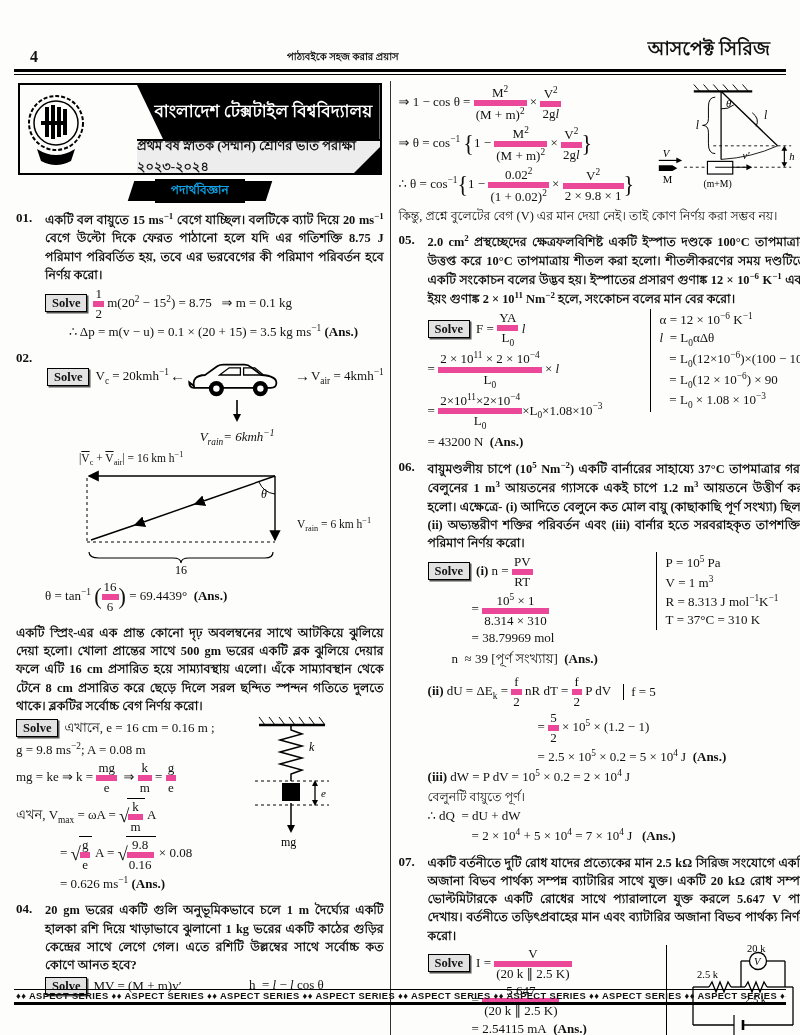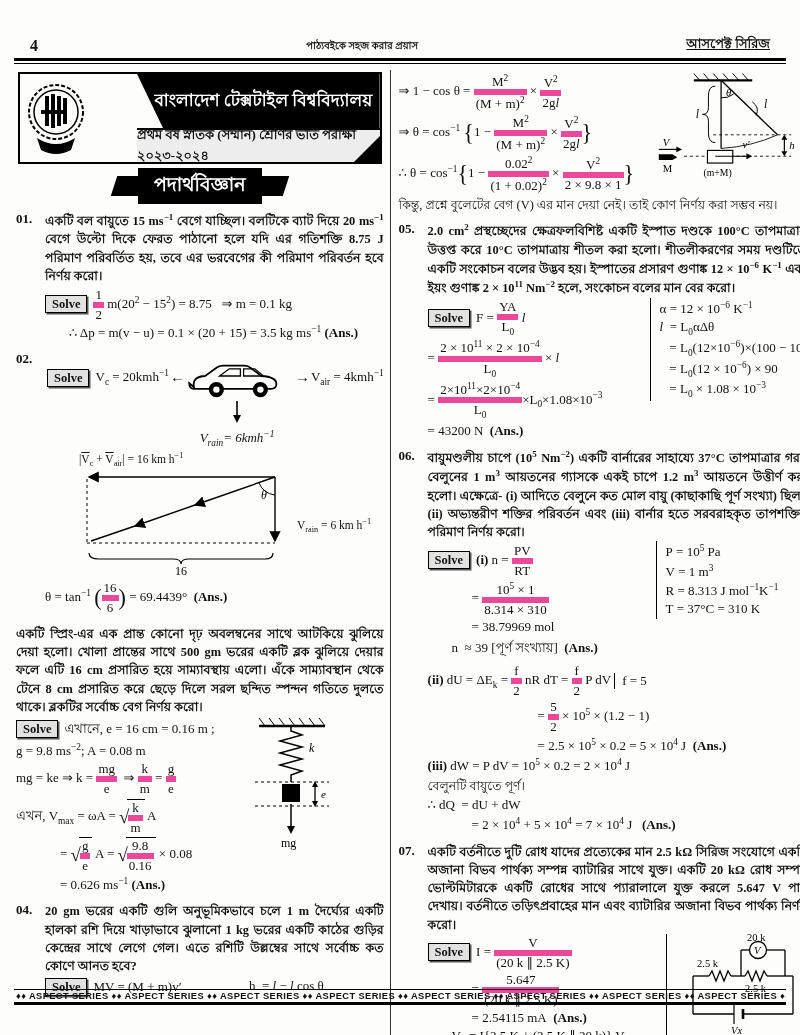--- a/index.html
+++ b/index.html
@@ -2,62 +2,62 @@
 <html><head>
 <meta charset="utf-8">
 <style>
   html,body{margin:0;padding:0;background:#f2f2ee;}
   .page{position:relative;width:800px;height:1035px;background:#fdfdfb;color:#111;
         font-family:"Liberation Serif",serif;overflow:hidden;}
   
   .hdr{display:flex;justify-content:space-between;align-items:flex-end;padding:34px 30px 3px 30px;font-weight:bold;}
   .pageno{font-size:16px;}
   .hcenter{font-size:10px;}
-  .hright{font-size:13px;text-decoration:underline;}
+  .hright{font-size:19px;}
   .rule2{margin:0 14px;border-top:3px solid #000;height:2px;border-bottom:1.5px solid #000;}
   
   .cols{display:flex;padding:6px 12px 0 16px;}
   .col-l{width:374px;padding-right:6px;}
   .col-r{flex:1;border-left:1.5px solid #333;padding-left:8px;}
   
   .banner{display:flex;border:2.5px solid #000;margin:2px 2px 4px 2px;height:88px;position:relative;}
   .logo{width:72px;flex:none;display:flex;align-items:center;justify-content:center;}
   .banner-right{flex:1;display:flex;flex-direction:column;margin-left:45px;}
   .banner-title{background:#000;color:#fff;font-weight:bold;font-size:17px;flex:1;
       display:flex;align-items:center;justify-content:center;
       clip-path:polygon(26px 100%,0 0,100% 0,100% 100%);padding-left:10px;}
   .banner-sub{background:#ededed;font-weight:bold;font-size:13px;display:flex;align-items:center;justify-content:center;height:32px;border-top:2px solid #000;}
   .banner-corner{position:absolute;right:0;bottom:0;width:0;height:0;border-left:26px solid transparent;border-bottom:26px solid #000;}
   
   .badge-row{display:flex;justify-content:center;align-items:center;margin:4px 0 6px 0;}
   .wing{width:30px;height:20px;background:#000;}
   .wing.l{transform:skewX(-18deg);margin-right:-6px;}
   .wing.r{transform:skewX(-18deg);margin-left:-6px;}
-  .badge{background:#000;color:#ffffff;font-weight:bold;font-size:19px;padding:2px 16px;z-index:1;}
+  .badge{background:#000;color:#0ea5e9;font-weight:bold;font-size:12px;padding:2px 16px;z-index:1;}
   
   .prob{display:flex;margin-top:7px;}
   .pnum{width:29px;flex:none;font-weight:bold;font-size:13px;}
   .pbody{flex:1;min-width:0;}
   .q{font-weight:bold;font-size:12.4px;line-height:1.47;text-align:justify;}
   .m{font-size:13px;margin:2.5px 0;white-space:nowrap;}
   .ind{margin-left:44px;}
   .ind2{margin-left:24px;}
   .solve{display:inline-block;border:1.5px solid #000;background:#e2e2e2;font-weight:bold;
          font-size:12.5px;line-height:16px;padding:0 6px;margin-right:6px;box-shadow:1.5px 1.5px 0 #555;}
   .fr{display:inline-block;vertical-align:middle;text-align:center;line-height:1.08;}
   .fr .t{display:block;border-bottom:6px solid #ec4899;padding:0 2px;}
   .fr .b{display:block;padding:0 2px;}
   .sq{white-space:nowrap;}
   .sq .r{font-size:1.45em;vertical-align:middle;}
   .sq .sqi{display:inline-block;border-top:1.2px solid #000;vertical-align:middle;padding:1px 2px 0 1px;margin-left:-2px;}
   .big{font-size:1.7em;vertical-align:middle;font-weight:normal;}
   .vec{text-decoration:overline;}
   sup,sub{font-size:0.72em;}
   .row{display:flex;align-items:center;}
-  .vbar{border-left:1.2px solid #000;padding-left:7px;margin-left:3px;}
+  .vbar{border-left:1.2px solid #000;padding-left:7px;margin-left:12px;}
   .givens{border-left:1.2px solid #000;padding-left:9px;margin-left:10px;}
   .givens .m{margin:2px 0;}
   .solvewrap{display:flex;align-items:flex-start;}
   .solvewrap .eqs{flex:none;}
   
   .carrow{display:flex;align-items:center;margin:4px 0 0 2px;}
   .arr{font-size:15px;font-weight:bold;margin:0 1px;}
   .vrain-wrap{width:200px;margin-left:92px;text-align:center;font-style:italic;}
   
   .vecwrap{position:relative;height:128px;margin-top:2px;}

